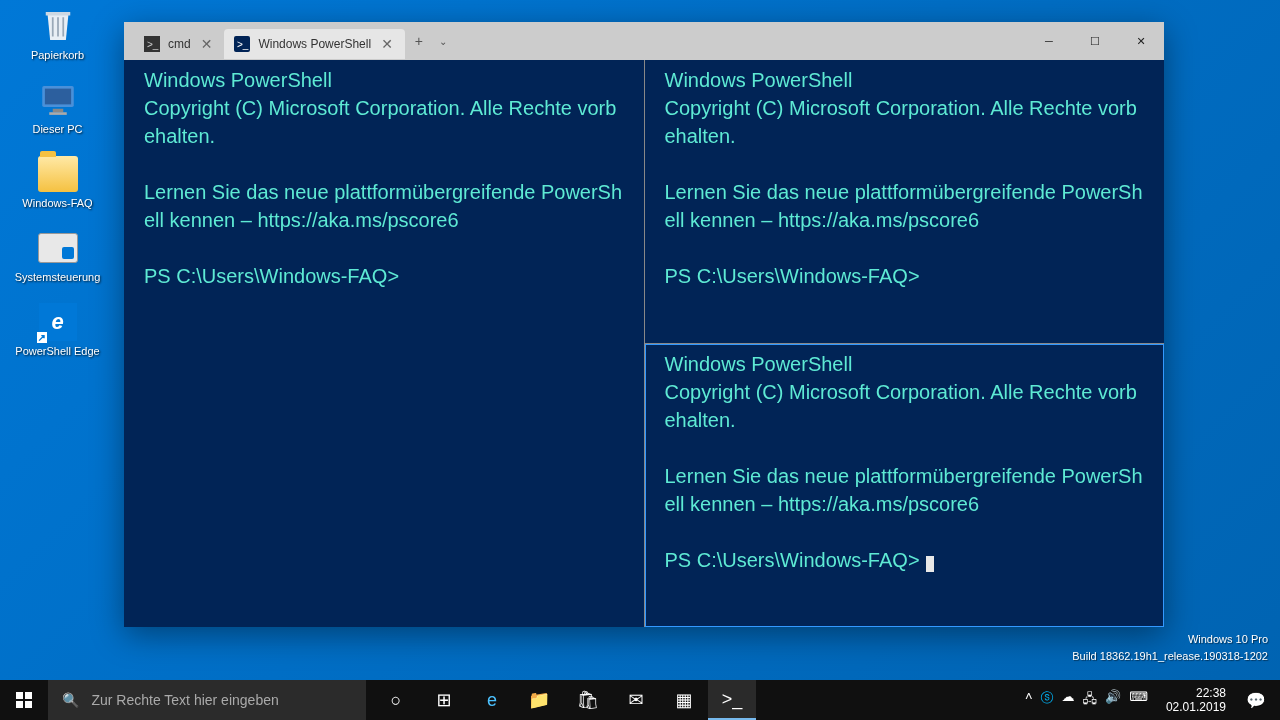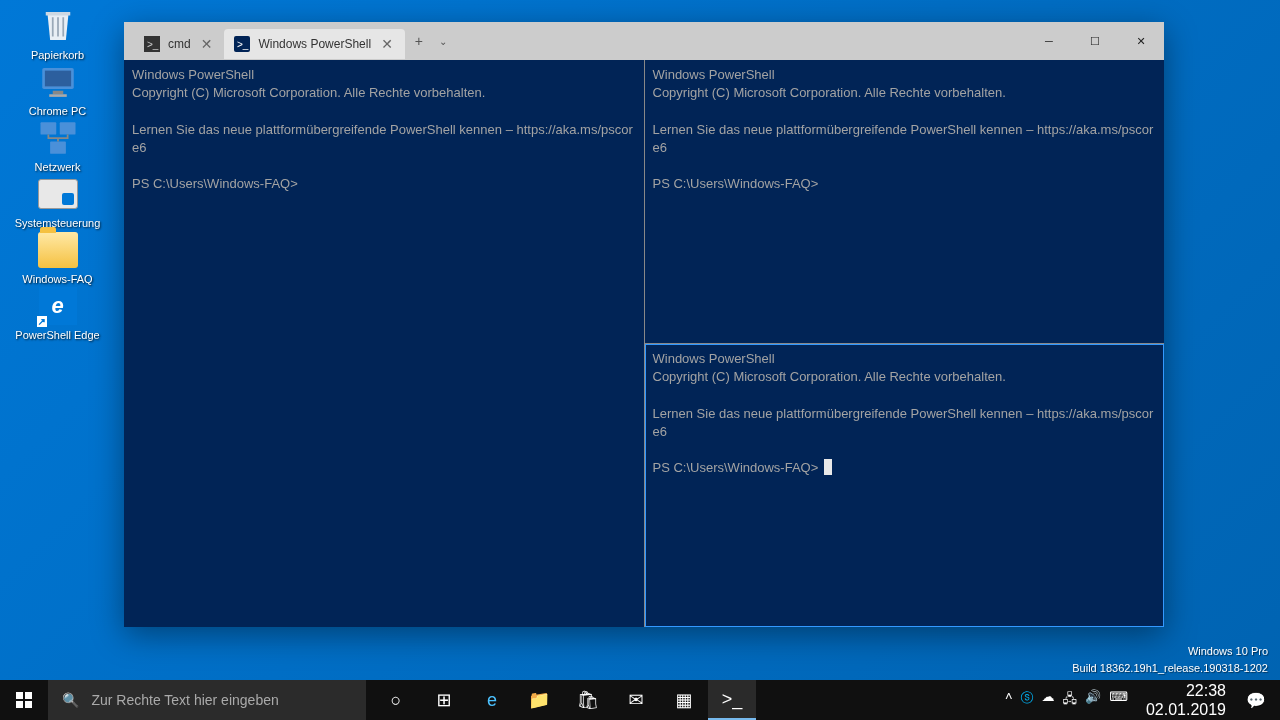--- a/index.html
+++ b/index.html
@@ -1,53 +1,53 @@
 <!DOCTYPE html>
 <html><head>
 <meta charset="utf-8">
 <style>
 * { margin: 0; padding: 0; box-sizing: border-box; font-family: "Segoe UI", sans-serif; }
 body { width: 1280px; height: 720px; background: linear-gradient(135deg, #0078d7 0%, #0063b1 100%); overflow: hidden; position: relative; }
 
-.desktop-icons { position: absolute; top: 5px; left: 15px; display: flex; flex-direction: column; }
+.desktop-icons { position: absolute; top: 5px; left: 15px; display: flex; flex-direction: column; gap: 18px; }
 .desktop-icon { display: flex; flex-direction: column; align-items: center; width: 85px; cursor: pointer; }
 .desktop-icon .ico { width: 42px; height: 42px; display: flex; align-items: center; justify-content: center; font-size: 32px; }
 .desktop-icon .label { color: white; font-size: 11px; text-align: center; text-shadow: 1px 1px 2px rgba(0,0,0,0.8); margin-top: 2px; }
 
 .window { position: absolute; top: 22px; left: 124px; width: 1040px; height: 605px; background: #cccccc; box-shadow: 0 8px 30px rgba(0,0,0,0.4); }
 .title-bar { height: 38px; background: #cccccc; display: flex; align-items: center; }
 .tabs { display: flex; align-items: center; padding-left: 10px; }
 .tab { display: flex; align-items: center; padding: 7px 10px; font-size: 12px; color: #333; gap: 8px; border-radius: 4px 4px 0 0; margin-top: 6px; }
 .tab.active { background: #e6e6e6; }
 .tab .tab-icon { width: 16px; height: 16px; display: flex; align-items: center; justify-content: center; }
 .tab .close { font-size: 14px; color: #666; cursor: pointer; padding: 0 2px; }
 .tab-add { padding: 8px 10px; color: #555; font-size: 14px; cursor: pointer; }
 .tab-dropdown { padding: 8px 6px; color: #555; font-size: 10px; cursor: pointer; }
 .window-controls { margin-left: auto; display: flex; }
 .wc { width: 46px; height: 32px; display: flex; align-items: center; justify-content: center; font-size: 11px; cursor: pointer; color: #222; }
 
 .panes { display: grid; grid-template-columns: 1fr 1fr; grid-template-rows: 1fr 1fr; height: calc(100% - 38px); gap: 1px; background: #888; }
-.pane { background: #012456; color: #a3a3a3; font-family: Consolas, monospace; font-size: 13px; padding: 6px 8px; overflow: hidden; white-space: pre-wrap; word-break: break-all; line-height: 1.4; }
+.pane { background: #012456; color: #5eead4; font-family: Consolas, monospace; font-size: 20px; padding: 6px 20px; overflow: hidden; white-space: pre-wrap; word-break: break-all; line-height: 1.4; }
 .pane.left { grid-row: 1 / 3; }
 .pane.active { outline: 1px solid #3399ff; outline-offset: -1px; }
 .cursor { display: inline-block; width: 8px; height: 16px; background: #e8e8e8; vertical-align: text-bottom; animation: blink 1s infinite; margin-left: 6px; }
 @keyframes blink { 50% { opacity: 0; } }
 
-.watermark { position: absolute; right: 12px; bottom: 44px; color: white; font-size: 11px; text-align: right; text-shadow: 1px 1px 1px rgba(0,0,0,0.5); line-height: 1.5; }
+.watermark { position: absolute; right: 12px; bottom: 56px; color: white; font-size: 11px; text-align: right; text-shadow: 1px 1px 1px rgba(0,0,0,0.5); line-height: 1.5; }
 
 .taskbar { position: absolute; bottom: 0; left: 0; right: 0; height: 40px; background: #101010; display: flex; align-items: center; }
 .start-btn { width: 48px; height: 40px; display: flex; align-items: center; justify-content: center; cursor: pointer; }
 .start-btn svg { width: 16px; height: 16px; }
 .search-box { width: 318px; height: 40px; background: #2b2b2b; display: flex; align-items: center; padding: 0 14px; color: #aaa; font-size: 14px; gap: 12px; }
 .task-icons { display: flex; align-items: center; margin-left: 6px; }
 .task-icon { width: 48px; height: 40px; display: flex; align-items: center; justify-content: center; cursor: pointer; font-size: 18px; color: white; }
 .task-icon.active { border-bottom: 2px solid #76b9ed; background: #2a2a2a; }
 .tray { margin-left: auto; display: flex; align-items: center; color: white; font-size: 11px; padding-right: 4px; }
 .tray-icons { display: flex; gap: 8px; padding: 0 8px; font-size: 13px; }
-.clock { text-align: right; line-height: 1.2; padding: 0 10px; font-size: 16px; }
+.clock { text-align: right; line-height: 1.2; padding: 0 10px; font-size: 12px; }
 .notif { width: 40px; text-align: center; font-size: 16px; }
 .folder-ico { width: 40px; height: 36px; background: linear-gradient(#ffe9a6, #f5c141); border-radius: 3px; position: relative; }
 .folder-ico::before { content: ""; position: absolute; top: -5px; left: 2px; width: 16px; height: 6px; background: #f5c141; border-radius: 2px 2px 0 0; }
 .edge-ico { width: 38px; height: 38px; background: #0078d7; display: flex; align-items: center; justify-content: center; color: white; font-weight: bold; font-size: 22px; font-style: italic; position: relative; }
 .edge-ico::after { content: "↗"; position: absolute; bottom: -2px; left: -2px; font-size: 10px; background: white; color: #0078d7; padding: 0 1px; font-style: normal; }
 .chrome-ico { width: 38px; height: 38px; border-radius: 50%; background: conic-gradient(#ea4335 0 120deg, #fbbc05 120deg 240deg, #34a853 240deg 360deg); position: relative; }
 .chrome-ico::after { content: ""; position: absolute; top: 9px; left: 9px; width: 20px; height: 20px; background: #4285f4; border: 3px solid white; border-radius: 50%; }
 .cp-ico { width: 40px; height: 30px; background: #e8e8e8; border: 1px solid #999; border-radius: 3px; position: relative; }
 .cp-ico::after { content: ""; position: absolute; right: 3px; bottom: 3px; width: 12px; height: 12px; background: #0078d7; border-radius: 2px; }
 </style>
@@ -67,44 +67,33 @@
   </div>
   <div class="desktop-icon">
     <div class="ico">
         <svg viewBox="0 0 48 48">
           <rect x="6" y="8" width="36" height="24" fill="#4a90d9" rx="2"></rect>
           <rect x="9" y="11" width="30" height="18" fill="#2c5f9e"></rect>
           <rect x="18" y="34" width="12" height="4" fill="#888"></rect>
           <rect x="14" y="38" width="20" height="3" fill="#aaa"></rect>
         </svg>
       </div>
-    <div class="label">Chrome PC</div>
+    <div class="label">Dieser PC</div>
   </div>
   <div class="desktop-icon">
     <div class="ico">
-        <svg viewBox="0 0 48 48">
-          <rect x="4" y="6" width="18" height="14" fill="#4a90d9" rx="1"></rect>
-          <rect x="26" y="6" width="18" height="14" fill="#4a90d9" rx="1"></rect>
-          <rect x="15" y="28" width="18" height="14" fill="#4a90d9" rx="1"></rect>
-          <path stroke="#888" stroke-width="2" fill="none" d="M13 20v4h22v-4M24 24v4"></path>
-        </svg>
+        <div class="folder-ico"></div>
       </div>
-    <div class="label">Netzwerk</div>
+    <div class="label">Windows-FAQ</div>
   </div>
   <div class="desktop-icon">
     <div class="ico">
         <div class="cp-ico"></div>
       </div>
     <div class="label">Systemsteuerung</div>
-  </div>
-  <div class="desktop-icon">
-    <div class="ico">
-        <div class="folder-ico"></div>
-      </div>
-    <div class="label">Windows-FAQ</div>
   </div>
   <div class="desktop-icon">
     <div class="ico">
         <div class="edge-ico">e</div>
       </div>
     <div class="label">PowerShell Edge</div>
   </div>
 </div>
 
 <div class="window">

